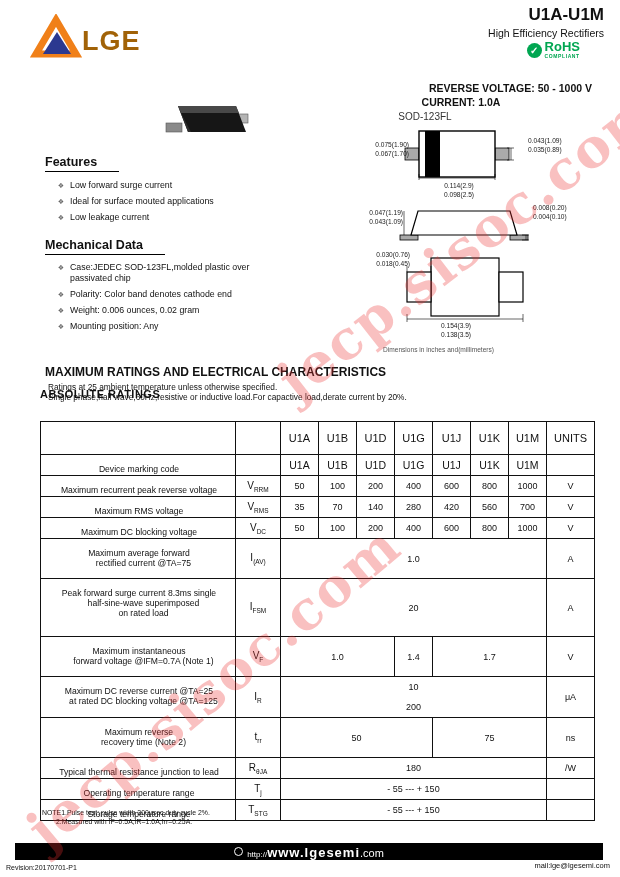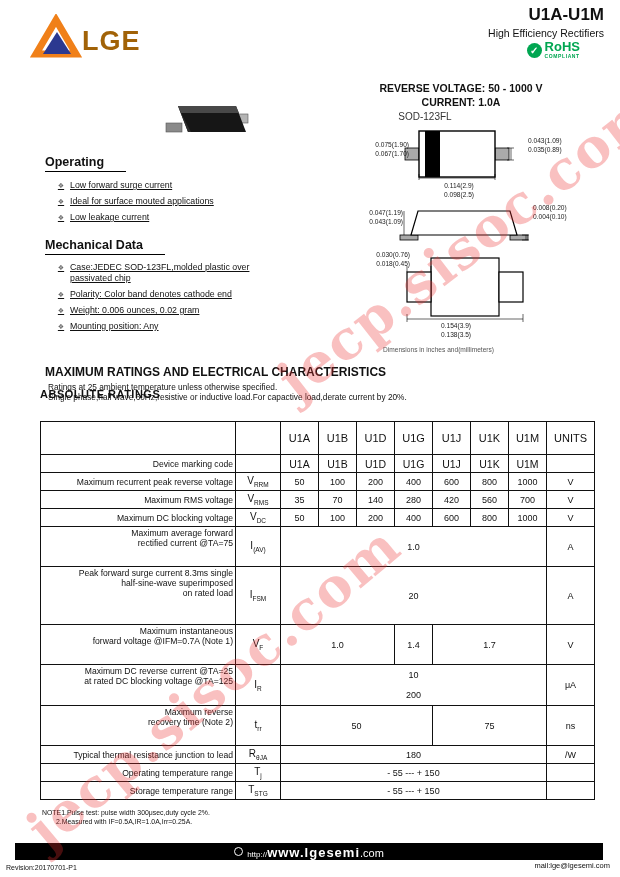--- a/index.html
+++ b/index.html
@@ -15,31 +15,31 @@
 
   
   .title { right:16px; top:5px; font-size:17px; font-weight:bold; text-align:left; }
   .subtitle { right:16px; top:27px; font-size:10.5px; text-align:right; }
   .rohs { right:40px; top:41px; display:flex; align-items:center; gap:3px; }
   .rohs-check { width:15px; height:15px; border-radius:50%; background:#00a651; color:#fff;
                 font-size:10px; line-height:15px; text-align:center; font-weight:bold; }
   .rohs-name { color:#00a651; font-weight:bold; font-size:13px; line-height:12px; }
   .rohs-comp { color:#00a651; font-size:5px; letter-spacing:0.6px; font-weight:bold; }
 
-  .rv { left:330px; top:82px; width:262px; text-align:center; font-size:10.5px; font-weight:bold; }
+  .rv { left:330px; top:82px; width:262px; text-align:right; font-size:10.5px; font-weight:bold; }
   .cur { left:330px; top:96px; width:262px; text-align:center; font-size:10.5px; font-weight:bold; }
   .pkgname { left:350px; top:111px; width:150px; text-align:center; font-size:10px; color:#333; }
 
   .logo-text { left:82px; top:26px; font-size:27px; font-weight:bold; color:#a16207; letter-spacing:1px; }
 
   
   .sect-head { font-size:12.5px; font-weight:bold; border-bottom:1.5px solid #000; padding:0 22px 2px 0; display:inline-block; }
   .feat-head { left:45px; top:155px; }
   .mech-head { left:45px; top:238px; }
-  ul.plain { list-style:none;text-decoration:underline; }
+  ul.plain { list-style:none; }
   .bullets { left:52px; width:250px; }
   .bullets li { display:flex; font-size:8.8px; margin-bottom:5px; line-height:11px; }
   .bullet { width:18px; flex:0 0 18px; color:#666; font-size:7px; line-height:11px; text-align:center; }
   .bullets li span.txt { width:215px; }
   .feat-list { top:180px; }
   .mech-list { top:262px; }
 
   
   .dim { position:absolute; font-size:6.6px; line-height:9px; color:#222; }
   .dim.ctr { text-align:center; }
@@ -48,21 +48,21 @@
 
   
   .max-head { left:45px; top:365px; font-size:12px; font-weight:bold; }
   .cond1 { left:48px; top:382px; font-size:8.3px; }
   .cond2 { left:48px; top:392px; font-size:8.3px;text-align:center; }
   .abs-head { left:40px; top:388px; font-size:11px; font-weight:bold; letter-spacing:0.5px; }
 
   
   table.ratings { position:absolute; left:40px; top:421px; width:554px; border-collapse:collapse; table-layout:fixed; border:1.5px solid #000; }
   .ratings td { border:1px solid #111; font-size:9px; text-align:center; vertical-align:middle; padding:0; overflow:hidden; }
-  .ratings td.desc { text-align:right; font-size:8.6px; padding:1px 2px 1px 4px; }
+  .ratings td.desc { text-align:center; font-size:8.6px; padding:9px 2px 1px 4px; }
   .ratings td.desc.top { vertical-align:top; }
   .ratings td.desc .l2 { padding-left:9px; }
   .ratings td.sym { font-size:10px; }
   .ratings td.sym sub { font-size:6.5px; }
   .ratings tr.hdr td { font-size:11px; }
   .ratings tr.mark td { font-size:10.5px; }
   .ratings tr.mark td.desc { font-size:8.6px; }
   .ratings td.u { font-size:9px; }
   .h33 { height:33px; } .h18 { height:18px; } .h19 { height:18px; }
   .h40 { height:40px; } .h58 { height:58px; }
@@ -108,21 +108,21 @@
     <rect x="74" y="18" width="16" height="9" fill="#b5b5b5" stroke="#555" stroke-width="0.6"></rect>
     <polygon points="20,10 78,10 88,36 30,36" fill="#161616"></polygon>
     <polygon points="20,10 78,10 81,17 23,17" fill="#484848"></polygon>
     <polygon points="20,10 23,17 33,36 30,36" fill="#2c2c2c"></polygon>
   </svg>
 
   <div class="abs rv">REVERSE VOLTAGE: 50 - 1000 V</div>
   <div class="abs cur">CURRENT: 1.0A</div>
   <div class="abs pkgname">SOD-123FL</div>
 
-  <div class="abs sect-head feat-head">Operating</div>
+  <div class="abs sect-head feat-head">Features</div>
   <ul class="abs plain bullets feat-list">
     <li>
         <span class="bullet">❖</span>
         <span class="txt">Low forward surge current</span>
       </li>
     <li>
         <span class="bullet">❖</span>
         <span class="txt">Ideal for surface mouted applications</span>
       </li>
     <li>

